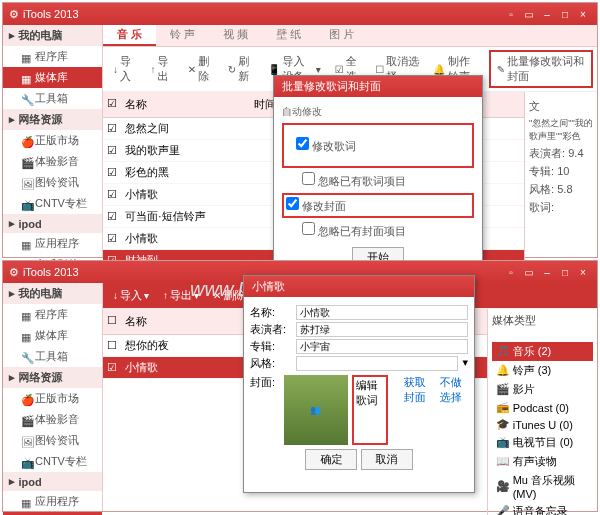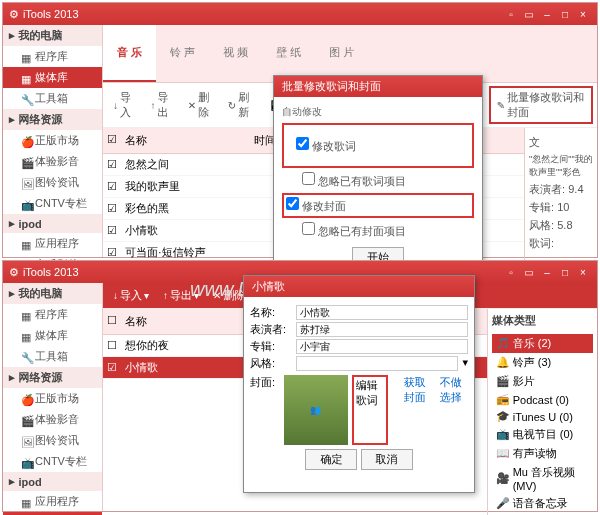--- a/index.html
+++ b/index.html
@@ -11,21 +11,21 @@
 .titlebar .ctrls{display:flex;gap:2px}
 .titlebar .ctrls span{width:16px;height:14px;display:flex;align-items:center;justify-content:center;font-size:10px;color:#fff;cursor:pointer}
 .body{display:flex;height:calc(100% - 22px)}
 .sidebar{width:100px;background:#fff;border-right:1px solid #e8caca}
 .sidehead{background:#f9e8e8;color:#444;padding:3px 6px;font-weight:bold;display:flex;align-items:center;gap:4px}
 .sideitem{padding:3px 6px 3px 18px;color:#555;display:flex;align-items:center;gap:4px;cursor:pointer}
 .sideitem.active{background:#c33;color:#fff}
 .sideitem .ic{width:10px;height:10px;display:inline-block}
 .main{flex:1;position:relative;background:#fff}
 .tabs{display:flex;background:#fde9e9;border-bottom:1px solid #e8caca}
-.tab{padding:20px 14px;color:#777;cursor:pointer}
+.tab{padding:2px 14px;color:#777;cursor:pointer}
 .tab.active{color:#c33;font-weight:bold;background:#fff;border-bottom:2px solid #c33}
 .toolbar{display:flex;align-items:center;background:#fff;border-bottom:1px solid #eee;padding:3px 4px;gap:2px}
 .tbtn{padding:2px 6px;color:#555;display:flex;align-items:center;gap:2px;cursor:pointer;font-size:10px}
 .tbtn.boxed{border:2px solid #c33}
 .table{width:100%}
 .thead{display:flex;background:#fde9e9;border-bottom:1px solid #e8caca;padding:3px 0}
 .thead span,.trow span{padding:2px 4px}
 .trow{display:flex;align-items:center;border-bottom:1px solid #f5f5f5;padding:1px 0}
 .trow.sel{background:#c33;color:#fff}
 .chk{width:18px;text-align:center}
@@ -35,21 +35,21 @@
 .right .lbl{margin:3px 0}
 .dialog{position:absolute;background:#fff;border:1px solid #888;box-shadow:2px 2px 6px rgba(0,0,0,0.3)}
 .dlgtitle{background:linear-gradient(#d44,#c33);color:#fff;padding:3px 8px;font-size:11px}
 .dlgbody{padding:8px}
 .dlgbody label{display:block;margin:4px 0;color:#555}
 .red-border{border:2px solid #d33}
 .btn{padding:2px 14px;border:1px solid #aaa;background:#f5f5f5;cursor:pointer;font-size:11px}
 input[type=text]{border:1px solid #ccc;padding:1px 3px;font-size:10px}
 .cover{width:90px;height:70px;background:linear-gradient(#8a5,#573);display:flex;align-items:center;justify-content:center;color:#fff;font-size:9px}
 .medialist{width:110px;border-left:1px solid #e8caca;padding:4px;font-size:10px}
-.medialist .hd{font-weight:bold;color:#444;margin-bottom:6px}
+.medialist .hd{font-weight:normal;color:#444;margin-bottom:14px}
 .medialist .item{padding:2px 4px;display:flex;align-items:center;gap:3px;cursor:pointer}
 .medialist .item.active{background:#c33;color:#fff}
 .watermark{position:absolute;top:278px;left:190px;color:#ddd;font-size:20px;font-style:italic;pointer-events:none;z-index:5}
 .footer-ad{position:absolute;bottom:2px;right:6px;font-size:10px;color:#888;text-align:right}
 </style>
 </head>
 <body>
 
 <div class="screen">
 

